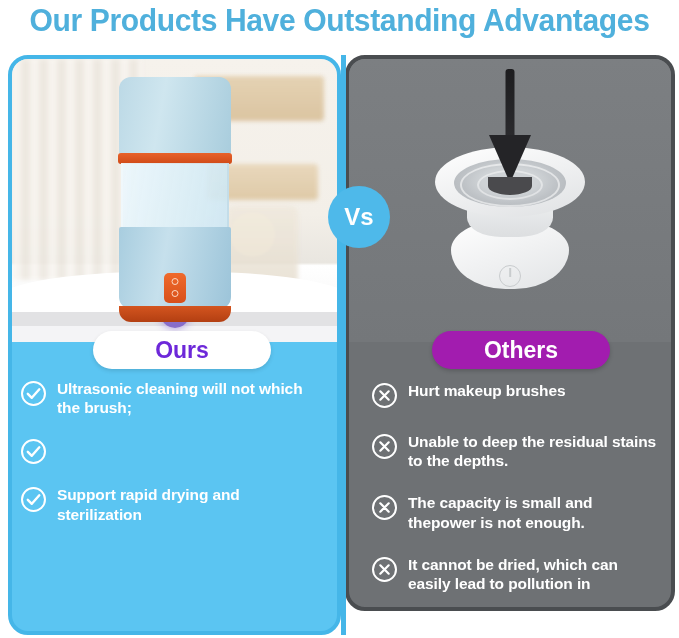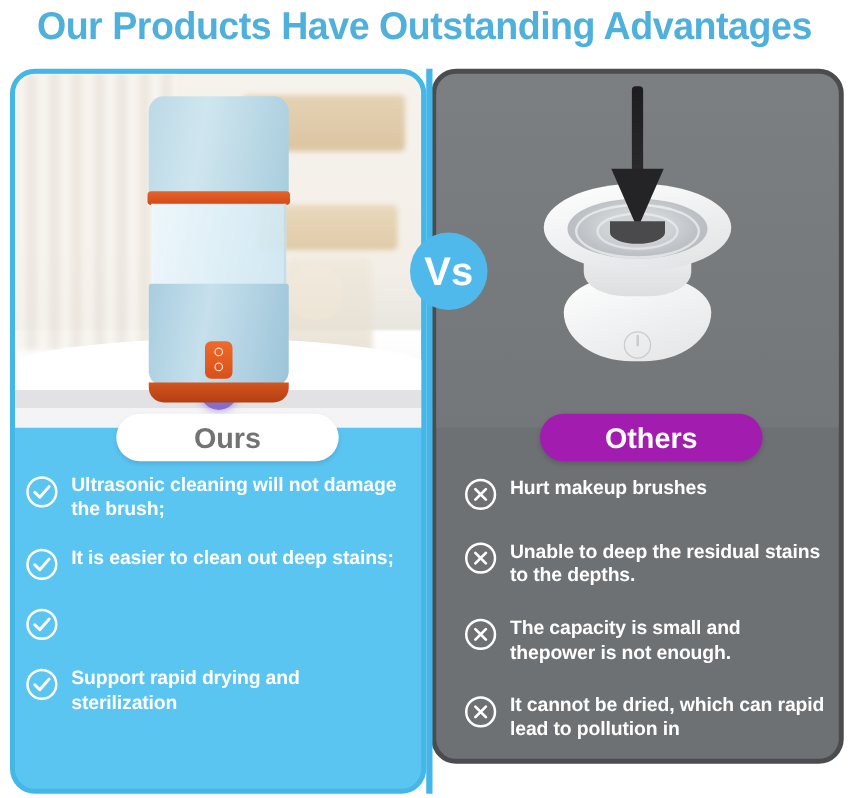--- a/index.html
+++ b/index.html
@@ -175,38 +175,38 @@
     width:1.6px;height:9px;background:#c9ccce;
   }
 
   
   .pill{
     position:absolute;display:flex;align-items:center;justify-content:center;
     font-size:23px;font-weight:bold;border-radius:22px;
   }
   .pill-ours{
     left:93px;top:331px;width:178px;height:38px;
-    background:#ffffff;color:#737373;
+    background:#ffffff;color:#6d28d9;
     box-shadow:0 2px 4px rgba(0,0,0,.12);
   }
   .pill-others{
     left:432px;top:331px;width:178px;height:38px;
     background:#a21caf;color:#ffffff;
     box-shadow:0 2px 4px rgba(0,0,0,.18);
   }
 
   
   .vs-line{
     position:absolute;left:341px;top:55px;width:5px;height:580px;background:#45B6E8;
   }
   .vs-badge{
     position:absolute;left:328px;top:186px;width:62px;height:62px;
     background:#4EB9EA;border-radius:50%;
     display:flex;align-items:center;justify-content:center;
-    color:#ffffff;font-size:32px;font-weight:bold;
+    color:#ffffff;font-size:24px;font-weight:bold;
     z-index:5;
   }
   .feat{
     display:flex;align-items:flex-start;gap:10px;
     margin-bottom:14px;
   }
   .feat-icon{flex:0 0 auto;width:27px;height:27px;margin-top:1px;}
   .feat-text{
     color:#ffffff;font-size:15.5px;font-weight:bold;line-height:1.24;
     letter-spacing:-0.1px;
@@ -264,46 +264,37 @@
 <div class="pill pill-others">Others</div>
 
 <div class="list-left">
   <div class="feat">
     <span class="feat-icon">
       <svg width="27" height="27" viewBox="0 0 27 27">
           <circle cx="13.5" cy="13.5" r="11.5" fill="none" stroke="#ffffff" stroke-width="2"></circle>
           <path d="M7.8 13.8 L11.8 17.8 L19.3 9.3" fill="none" stroke="#ffffff" stroke-width="2.4" stroke-linecap="round" stroke-linejoin="round"></path>
         </svg>
     </span>
-    <span class="feat-text">Ultrasonic cleaning will not damage the brush;</span>
+    <span class="feat-text">Ultrasonic cleaning will not which the brush;</span>
   </div>
   <div class="feat">
     <span class="feat-icon">
       <svg width="27" height="27" viewBox="0 0 27 27">
           <circle cx="13.5" cy="13.5" r="11.5" fill="none" stroke="#ffffff" stroke-width="2"></circle>
           <path d="M7.8 13.8 L11.8 17.8 L19.3 9.3" fill="none" stroke="#ffffff" stroke-width="2.4" stroke-linecap="round" stroke-linejoin="round"></path>
         </svg>
     </span>
-    <span class="feat-text">It is easier to clean out deep stains;</span>
   </div>
   <div class="feat">
     <span class="feat-icon">
       <svg width="27" height="27" viewBox="0 0 27 27">
           <circle cx="13.5" cy="13.5" r="11.5" fill="none" stroke="#ffffff" stroke-width="2"></circle>
           <path d="M7.8 13.8 L11.8 17.8 L19.3 9.3" fill="none" stroke="#ffffff" stroke-width="2.4" stroke-linecap="round" stroke-linejoin="round"></path>
         </svg>
     </span>
-  </div>
-  <div class="feat">
-    <span class="feat-icon">
-      <svg width="27" height="27" viewBox="0 0 27 27">
-          <circle cx="13.5" cy="13.5" r="11.5" fill="none" stroke="#ffffff" stroke-width="2"></circle>
-          <path d="M7.8 13.8 L11.8 17.8 L19.3 9.3" fill="none" stroke="#ffffff" stroke-width="2.4" stroke-linecap="round" stroke-linejoin="round"></path>
-        </svg>
-    </span>
     <span class="feat-text">Support rapid drying and sterilization</span>
   </div>
 </div>
 
 <div class="list-right">
   <div class="feat">
     <span class="feat-icon">
       <svg width="27" height="27" viewBox="0 0 27 27">
           <circle cx="13.5" cy="13.5" r="11.5" fill="none" stroke="#ffffff" stroke-width="2"></circle>
           <path d="M9.3 9.3 L17.7 17.7 M17.7 9.3 L9.3 17.7" fill="none" stroke="#ffffff" stroke-width="2.2" stroke-linecap="round"></path>
@@ -329,15 +320,15 @@
     </span>
     <span class="feat-text">The capacity is small and thepower is not enough.</span>
   </div>
   <div class="feat">
     <span class="feat-icon">
       <svg width="27" height="27" viewBox="0 0 27 27">
           <circle cx="13.5" cy="13.5" r="11.5" fill="none" stroke="#ffffff" stroke-width="2"></circle>
           <path d="M9.3 9.3 L17.7 17.7 M17.7 9.3 L9.3 17.7" fill="none" stroke="#ffffff" stroke-width="2.2" stroke-linecap="round"></path>
         </svg>
     </span>
-    <span class="feat-text">It cannot be dried, which can rapid lead to pollution in</span>
+    <span class="feat-text">It cannot be dried, which can easily lead to pollution in</span>
   </div>
 </div>
 
 </body></html>

